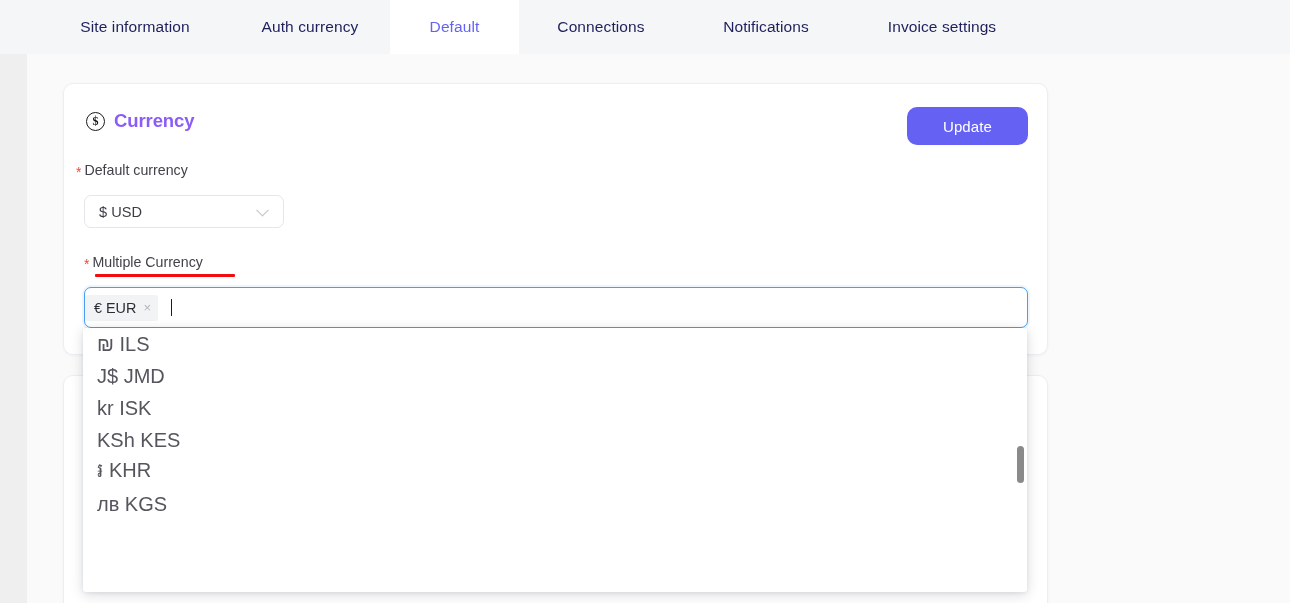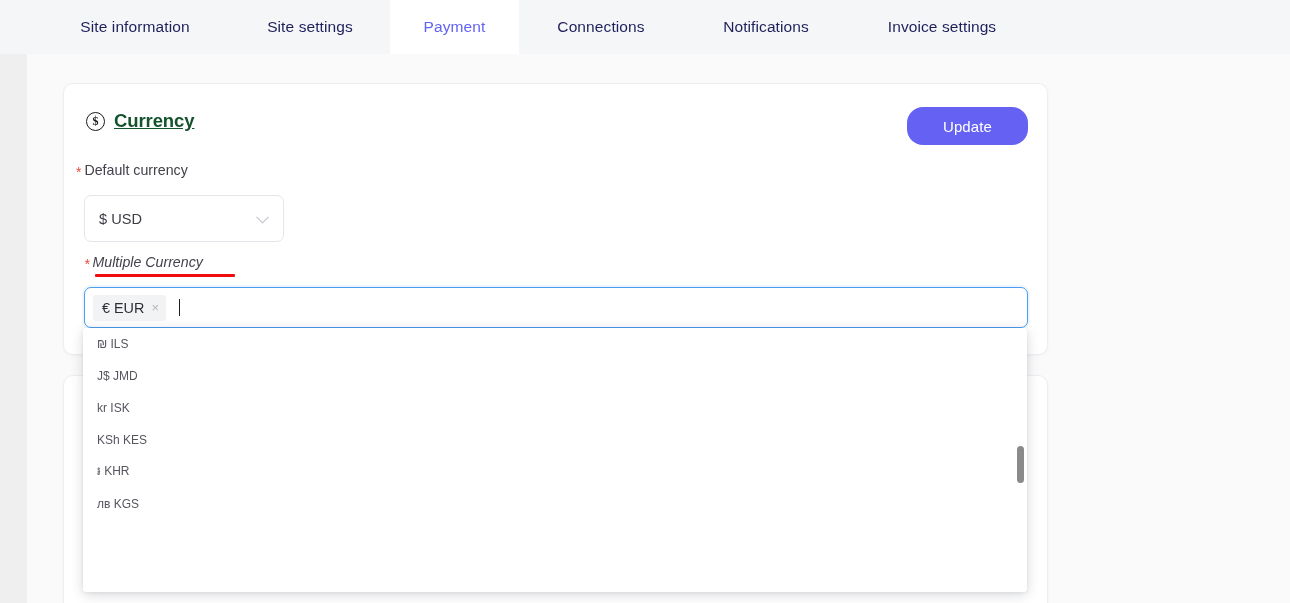--- a/index.html
+++ b/index.html
@@ -93,34 +93,33 @@
     justify-content: center;
     font-size: 12px;
     line-height: 1;
     color: #1a1a1a;
     font-family: "Liberation Serif", serif;
     font-weight: 700;
   }
   .card-title {
     font-size: 18.5px;
     font-weight: 700;
-    color: #14532d;
+    color: #8b5cf6;
     letter-spacing: -.1px;
-    text-decoration: underline;
   }
 
   
   #btn-update {
     position: absolute;
     right: 19px; top: 23px;
     width: 121px; height: 38px;
     background: #6461f3;
     color: #ffffff;
     border: none;
-    border-radius: 16px;
+    border-radius: 10px;
     font-size: 15px;
     font-family: "Liberation Sans", sans-serif;
     cursor: pointer;
     letter-spacing: .1px;
   }
 
   
   .field-label {
     position: absolute;
     font-size: 14.2px;
@@ -138,21 +137,21 @@
     position: absolute;
     height: 2.6px;
     background: #f10d0d;
     border-radius: 1px;
   }
 
   
   #sel-default {
     position: absolute;
     left: 20px; top: 111px;
-    width: 200px; height: 47px;
+    width: 200px; height: 33px;
     border: 1px solid #e3e6ea;
     border-radius: 7px;
     background: #fff;
     display: flex;
     align-items: center;
     cursor: pointer;
   }
   #sel-default .val {
     margin-left: 14px;
     font-size: 14.6px;
@@ -170,21 +169,21 @@
   
   #inp-multi {
     position: absolute;
     left: 20px; top: 203px;
     width: 944px; height: 41px;
     border: 1.6px solid #4a9df0;
     border-radius: 7px;
     background: #fff;
     display: flex;
     align-items: center;
-    padding-left: 8px;
+    padding-left: 0;
     box-shadow: 0 0 0 2px rgba(74,157,240,.10);
     cursor: text;
   }
   .chip {
     display: inline-flex;
     align-items: center;
     gap: 7px;
     height: 26px;
     padding: 0 7px 0 9px;
     background: #f2f3f5;
@@ -217,21 +216,21 @@
     border-radius: 3px;
     box-shadow: 0 3px 14px rgba(16,24,40,.14), 0 1px 4px rgba(16,24,40,.08);
     overflow: hidden;
     z-index: 40;
   }
   .dd-opt {
     height: 32px;
     display: flex;
     align-items: center;
     padding-left: 14px;
-    font-size: 12px;
+    font-size: 20px;
     color: #55565d;
     cursor: pointer;
     white-space: nowrap;
   }
   .dd-opt.hl { background: #f4f5f6; color: #44454c; }
   #dd-track {
     position: absolute;
     right: 3px; top: 2px;
     width: 7px;
     height: 260px;
@@ -248,22 +247,22 @@
   }
 </style>
 </head>
 <body>
 
 <div id="app">
 
   <div id="tabbar">
     <div class="tab spacer-l"></div>
   <div class="tab" style="width: 190px; text-align: right;">Site information</div>
-      <div class="tab" style="width: 160px;">Site settings</div>
-      <div class="tab active" style="width: 129px;">Payment</div>
+      <div class="tab" style="width: 160px;">Auth currency</div>
+      <div class="tab active" style="width: 129px;">Default</div>
       <div class="tab" style="width: 164px;">Connections</div>
       <div class="tab" style="width: 166px;">Notifications</div>
       <div class="tab" style="width: 186px;">Invoice settings</div>
     </div>
 
   <div id="page">
 
     <div class="card" id="card-currency">
 
       <div class="card-head">
@@ -275,21 +274,21 @@
 
       <div class="field-label" style="left:12px; top:78px;">
         <span class="req-star">*</span><span>Default currency</span>
       </div>
 
       <div id="sel-default">
         <span class="val">$ USD</span>
         <span class="chev"></span>
       </div>
 
-      <div class="field-label" style="left:20px; top:170px;font-style:italic;">
+      <div class="field-label" style="left:20px; top:170px;">
         <span class="req-star">*</span><span>Multiple Currency</span>
       </div>
       <div class="underline-anno" style="left:31px; top:190px; width:140px;"></div>
 
       <div id="inp-multi">
         <span class="chip">
           <span>€ EUR</span>
           <span class="chip-x">×</span>
         </span>
         <span class="caret"></span>

